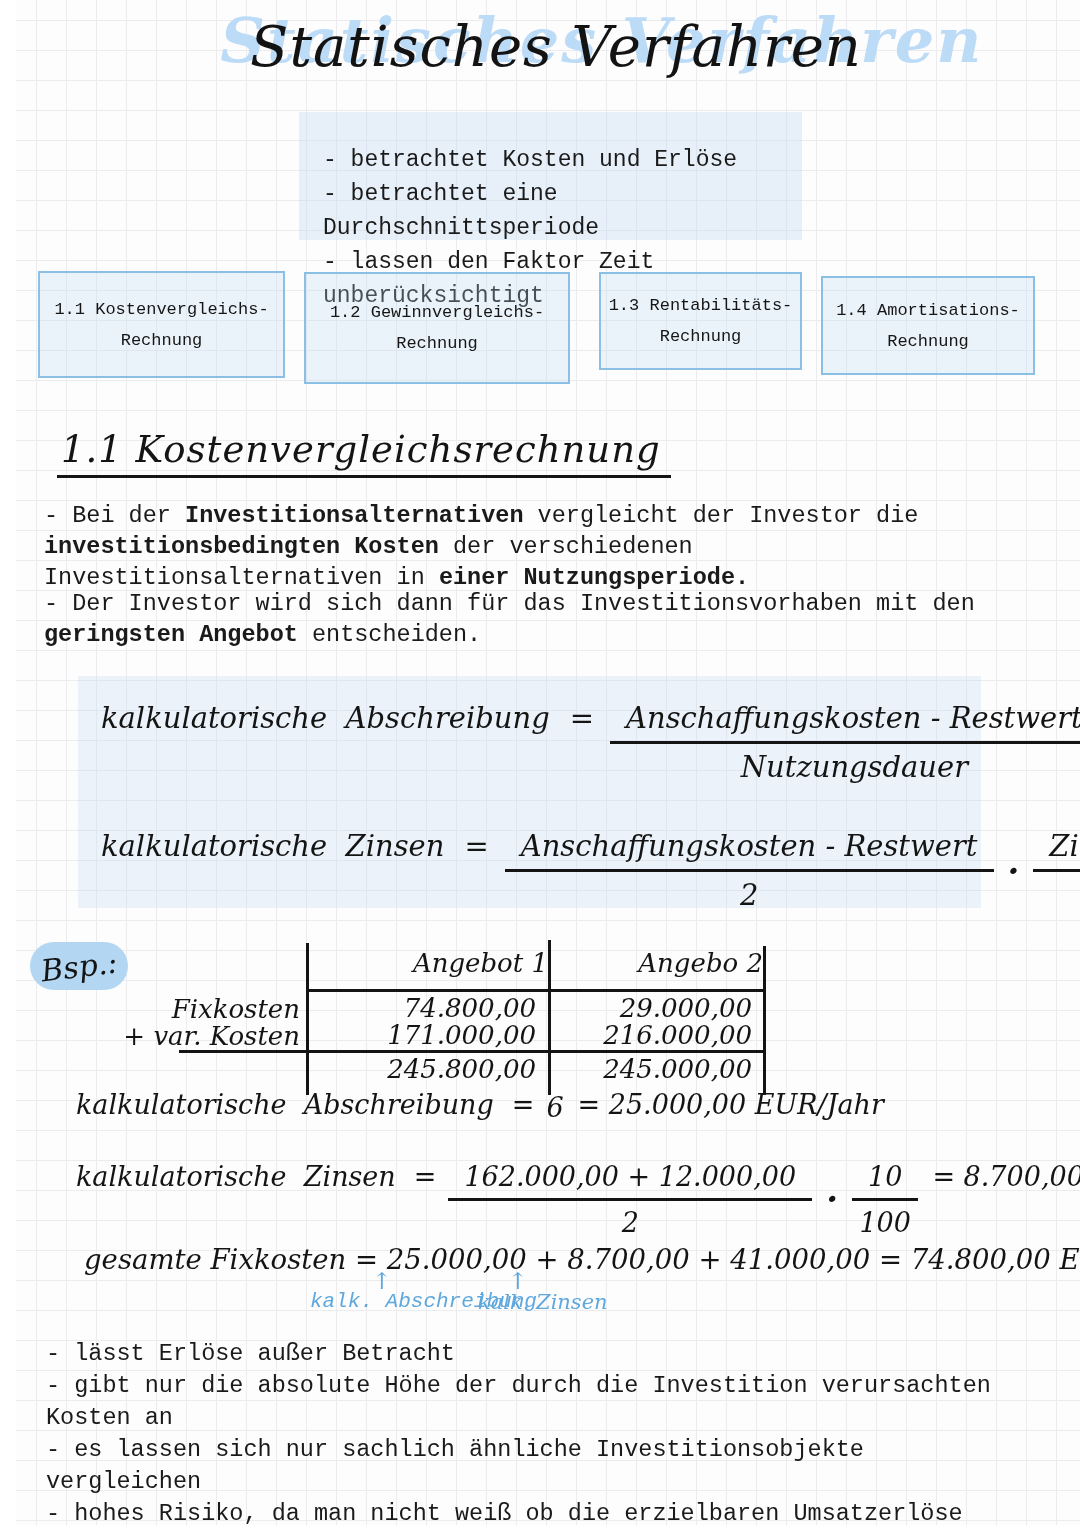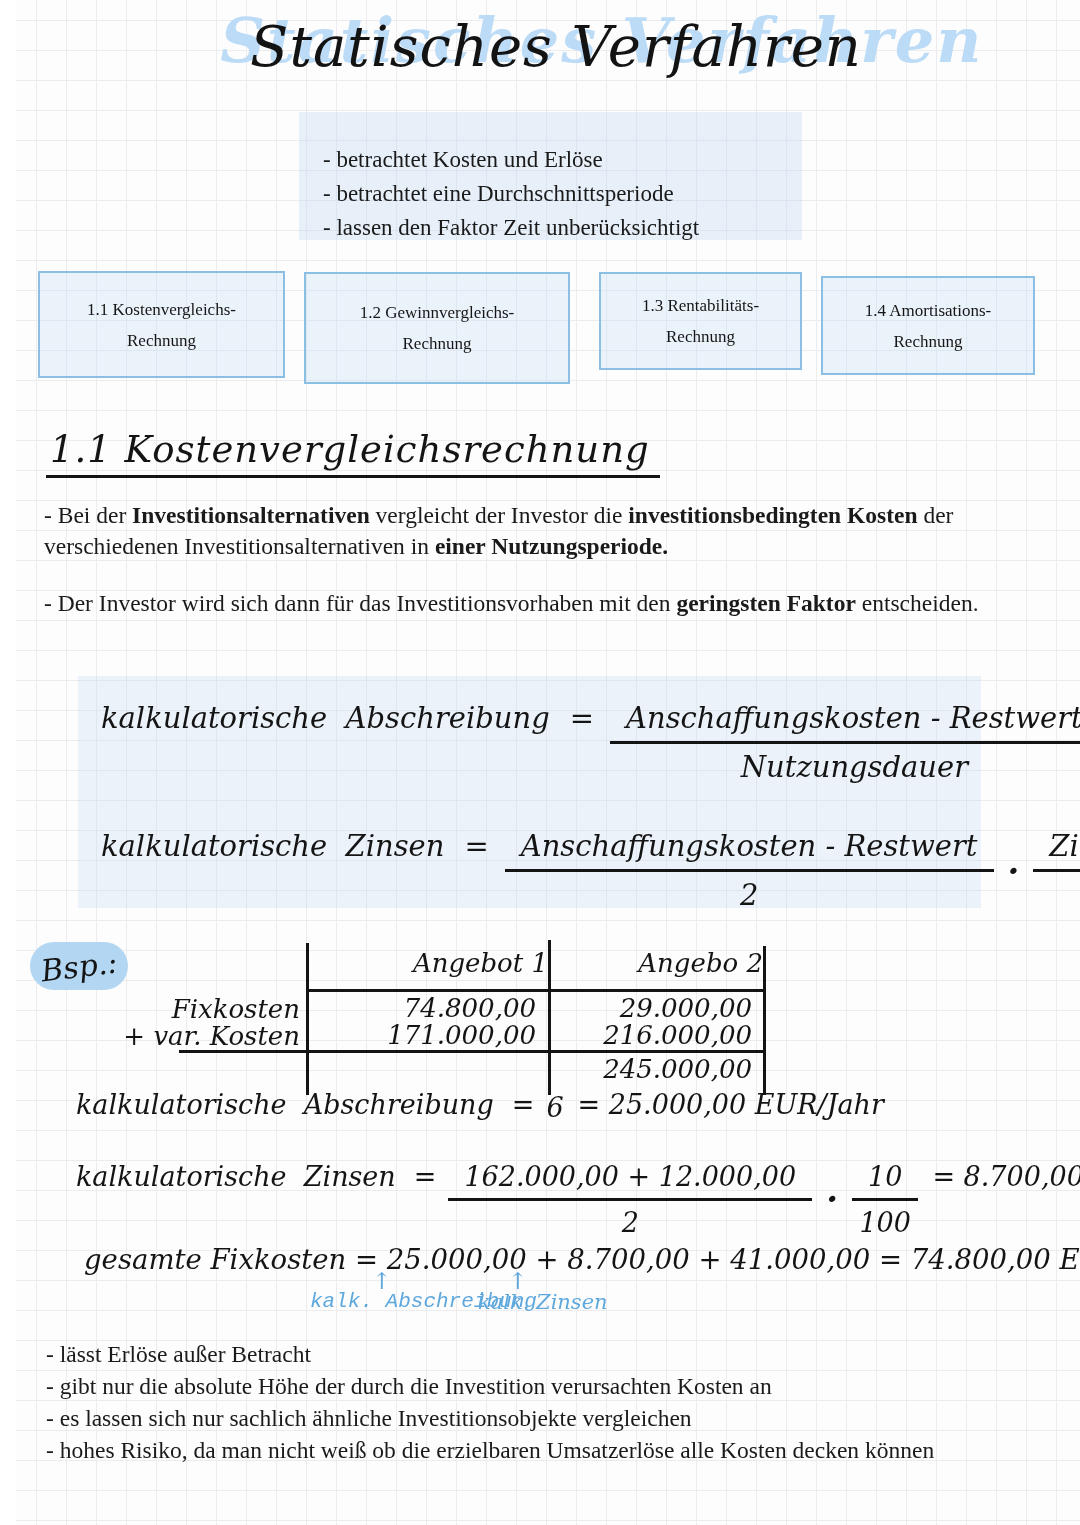--- a/index.html
+++ b/index.html
@@ -9,21 +9,21 @@
     background-color:#fdfdfd;
     background-image:
       linear-gradient(to right, #ececee 1px, transparent 1px),
       linear-gradient(to bottom, #ececee 1px, transparent 1px);
     background-size:30px 30px;
     background-position:20px 20px;
     font-family:"Liberation Sans", sans-serif;
     color:#1a1a1a;
     margin-left:16px;
   }
-  .typed { font-family:Liberation Serif, serif; color:#1a1a1a; }
+  .typed { font-family:Liberation Mono, monospace; color:#1a1a1a; }
   .hand  { font-family:"DejaVu Serif", serif; font-style:italic; color:#141414; }
 
   
   .title-wrap { position:absolute; left:140px; top:14px; width:800px; height:110px; text-align:center; }
   .title-ghost {
     position:absolute; left:50%; top:0; transform:translate(-44%,-10px);
     white-space:nowrap; font-size:62px; font-weight:bold; color:#bcdbf7; z-index:0; letter-spacing:2px;
   }
   .title-main {
     position:relative; z-index:1; white-space:nowrap; font-size:56px; color:#131313; letter-spacing:1px;
@@ -42,21 +42,21 @@
     display:flex; flex-direction:column; justify-content:center; align-items:center;
     text-align:center; font-size:17px; line-height:31px; color:#161616;
   }
   .mb1 { left:22px;  top:271px; width:247px; height:107px; }
   .mb2 { left:288px; top:272px; width:266px; height:112px; }
   .mb3 { left:583px; top:272px; width:203px; height:98px;  }
   .mb4 { left:805px; top:276px; width:214px; height:99px;  }
 
   
   .section-heading {
-    position:absolute; left:30px; top:428px; font-size:37px; letter-spacing:1px;
+    position:absolute; left:41px; top:428px; font-size:37px; letter-spacing:1px;
     border-bottom:3px solid #151515; padding:0 10px 4px 4px; display:inline-block;
   }
 
   .para { position:absolute; left:28px; width:985px; font-size:23.5px; line-height:31px; }
   .p1 { top:500px; }
   .p2 { top:588px; }
   .para b { font-weight:bold; }
 
   
   .formula-panel {
@@ -148,21 +148,21 @@
   </div>
   <div class="method-box mb4 typed">
     <div>1.4 Amortisations-</div>
     <div>Rechnung</div>
   </div>
 
   <div class="section-heading hand">1.1  Kostenvergleichsrechnung</div>
 
   <p class="para p1 typed"><span>- Bei der </span><b>Investitionsalternativen</b><span> vergleicht der Investor die  </span><b>investitionsbedingten Kosten</b><span> der verschiedenen Investitionsalternativen in </span><b>einer Nutzungsperiode.</b></p>
 
-  <p class="para p2 typed"><span>- Der Investor wird sich dann für das Investitionsvorhaben mit den </span><b>geringsten Faktor</b><span> entscheiden.</span></p>
+  <p class="para p2 typed"><span>- Der Investor wird sich dann für das Investitionsvorhaben mit den </span><b>geringsten Angebot</b><span> entscheiden.</span></p>
 
   <div class="formula-panel"></div>
 
   <div class="formula-row f1 hand">
     <span class="lbl">kalkulatorische  Abschreibung</span>
     <span class="eq">=</span>
     <span class="frac">
       <span class="num">Anschaffungskosten - Restwert</span>
       <span class="den">Nutzungsdauer</span>
     </span>
@@ -197,20 +197,21 @@
     <div class="cell th2">Angebo 2</div>
 
     <div class="cell rl rl1">Fixkosten</div>
     <div class="cell c1 r1">74.800,00</div>
     <div class="cell c2 r1">29.000,00</div>
 
     <div class="cell rl rl2">+ var. Kosten</div>
     <div class="cell c1 r2">171.000,00</div>
     <div class="cell c2 r2">216.000,00</div>
 
+    <div class="cell c1 r3">245.800,00</div>
     <div class="cell c2 r3">245.000,00</div>
   </div>
 
   <div class="calc-row calc1 hand">
     <span class="lbl">kalkulatorische  Abschreibung</span>
     <span class="eq">=</span>
     <span class="frac">
       <span class="den">6</span>
     </span>
     <span class="result">= 25.000,00 EUR/Jahr</span>

